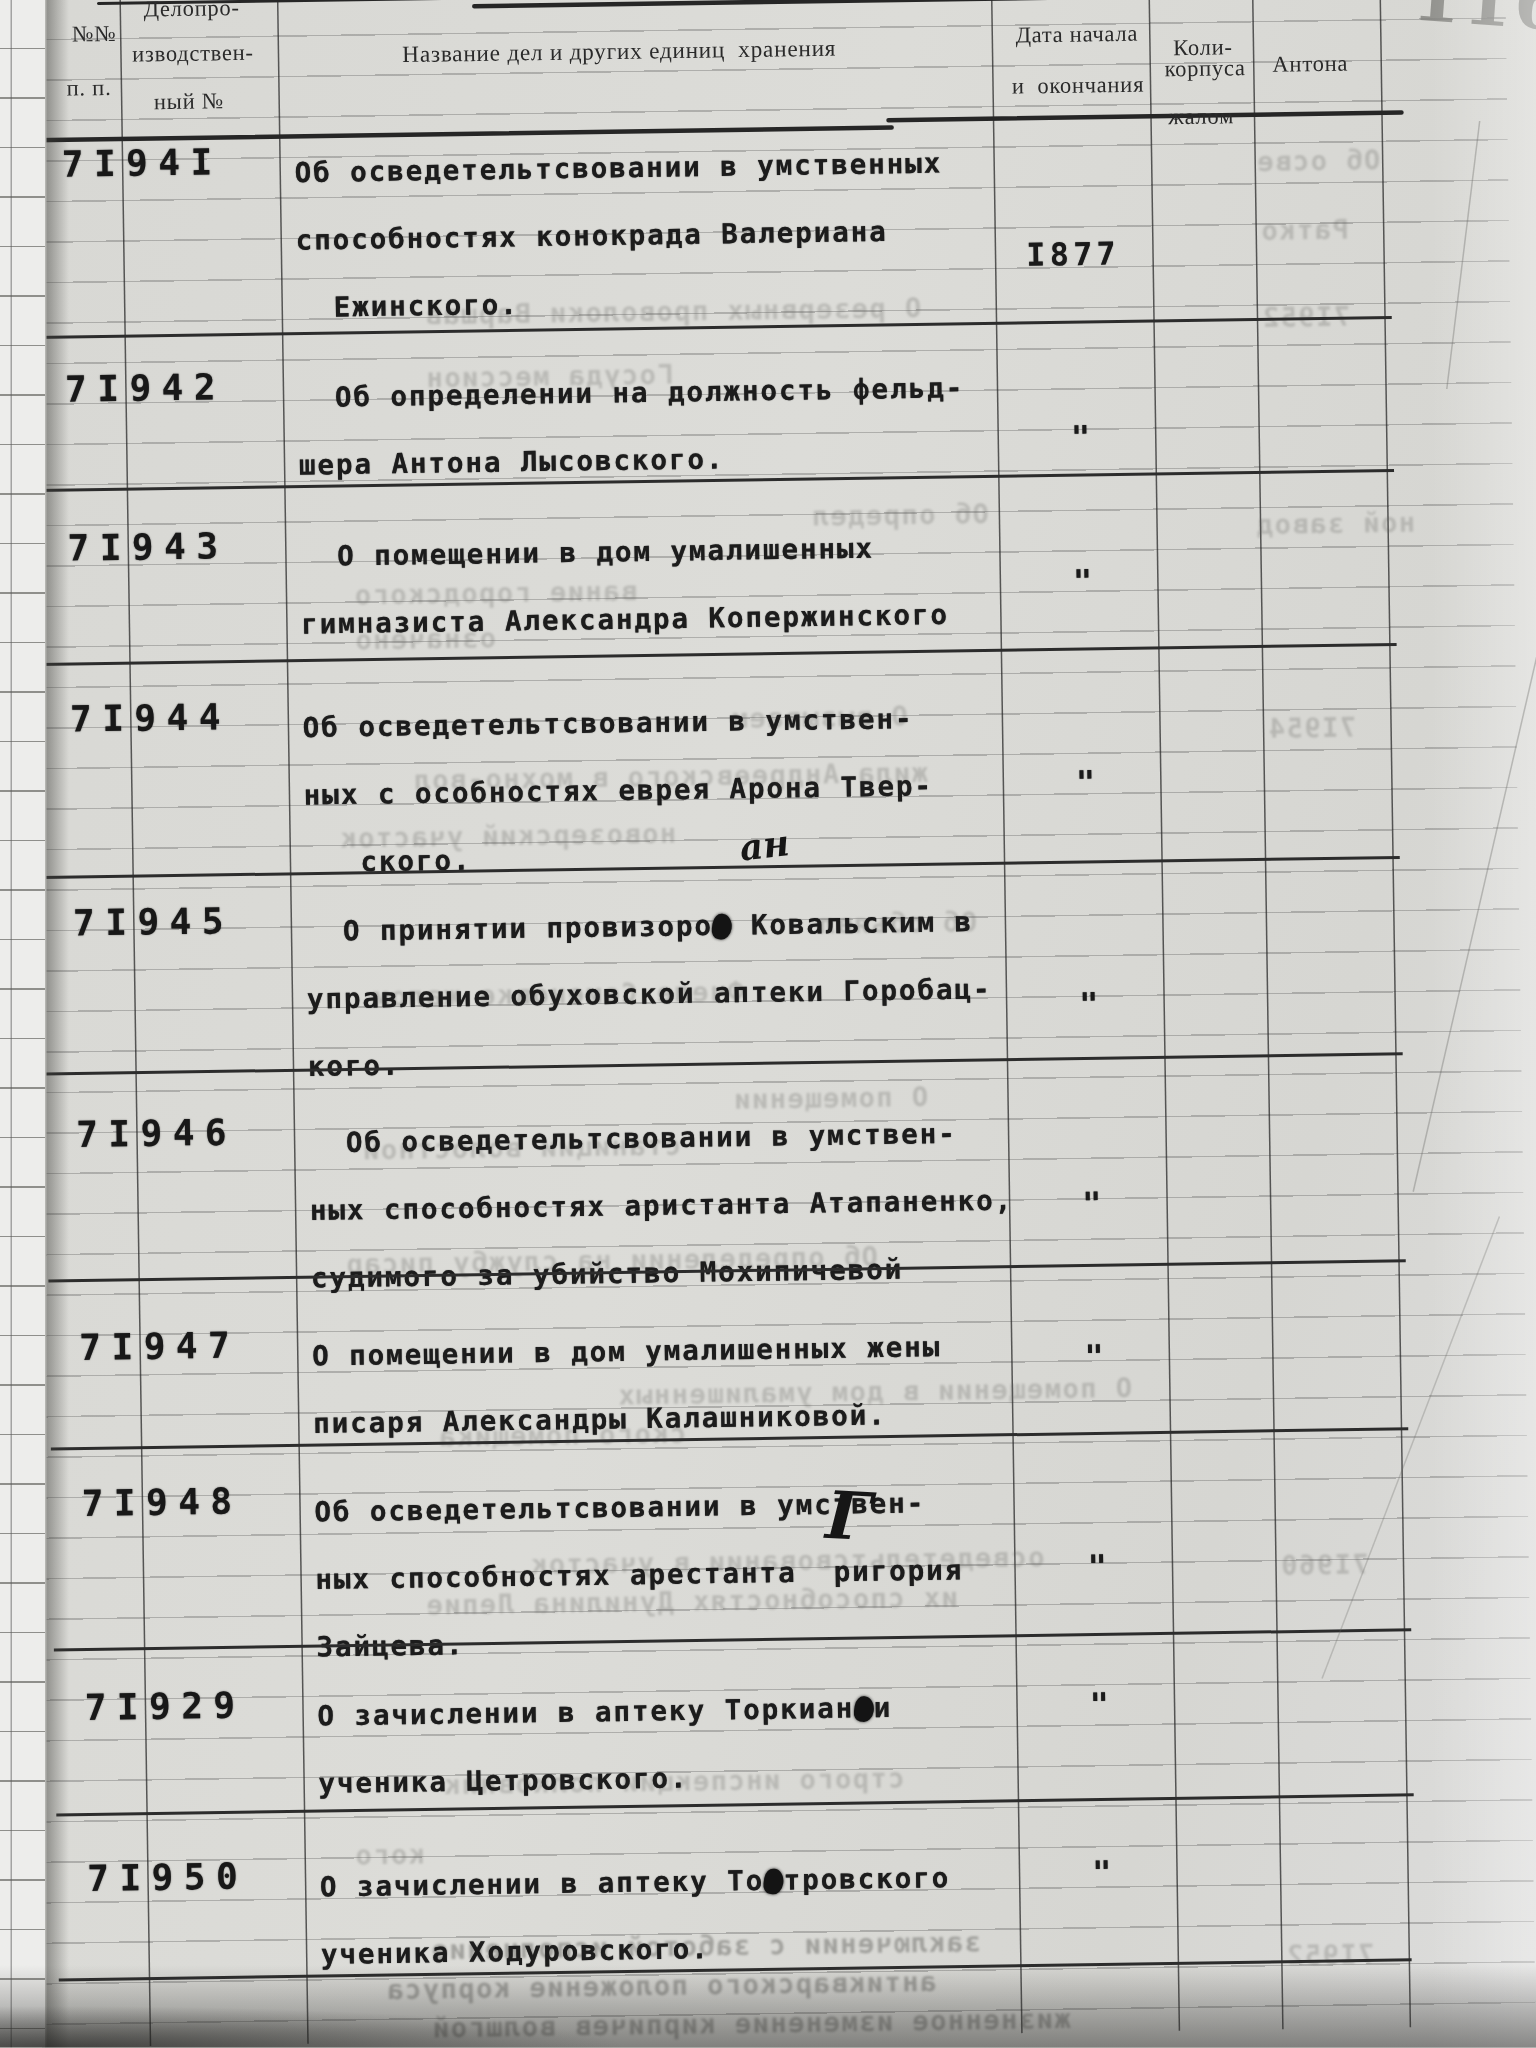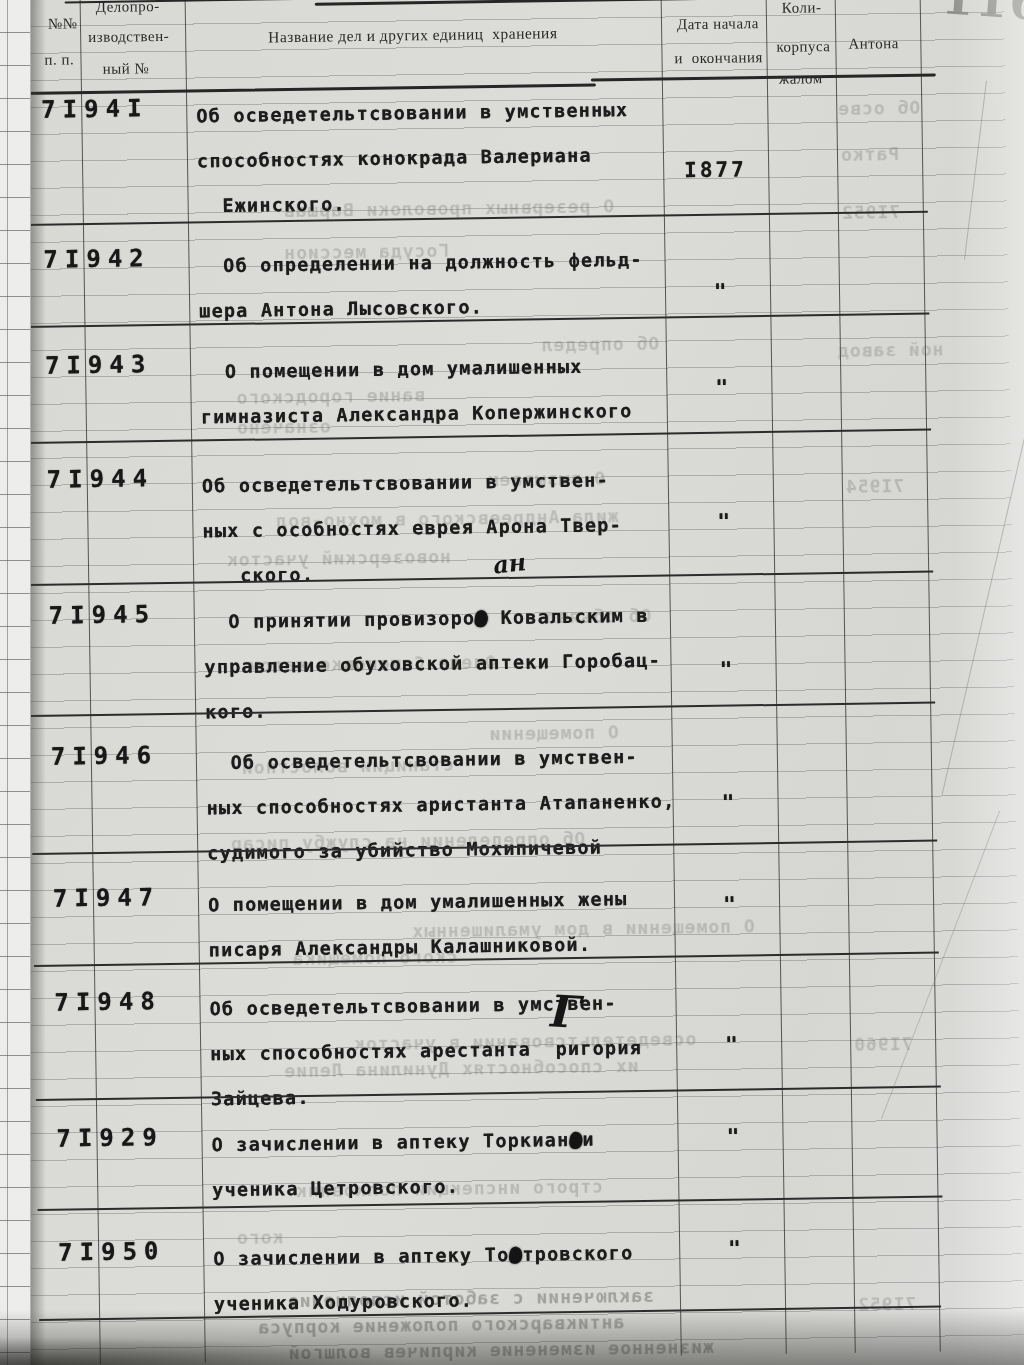--- a/index.html
+++ b/index.html
@@ -82,21 +82,21 @@
       <div class="hline" style="left:610px;top:87px;width:345px"></div>
 
       <div class="hd" style="left:68px;top:16px">№№</div>
       <div class="hd" style="left:64px;top:52px">п. п.</div>
       <div class="hd" style="left:116px;top:0px">Делопро-</div>
       <div class="hd" style="left:108px;top:30px">изводствен-</div>
       <div class="hd" style="left:122px;top:62px">ный №</div>
       <div class="hd" style="left:288px;top:32px;font-size:15.5px">Название дел и других единиц  хранения</div>
       <div class="hd" style="left:697px;top:26px">Дата начала</div>
       <div class="hd" style="left:694px;top:60px">и  окончания</div>
-      <div class="hd" style="left:802px;top:11px">Коли-</div>
+      <div class="hd" style="left:802px;top:36px">Коли-</div>
       <div class="hd" style="left:796px;top:50px">корпуса</div>
       <div class="hd" style="left:798px;top:82px">жалом</div>
       <div class="hd" style="left:868px;top:48px">Антона</div>
 
       <div id="ghosts">
           <div class="ghost" style="left: 856px; top: 110px;">Об осве</div>
           <div class="ghost" style="left: 858px; top: 156px;">Ратко</div>
           <div class="ghost" style="left: 858px; top: 214px;">7I952</div>
           <div class="ghost" style="left: 300px; top: 204px;">О резервных проволоки Варшав</div>
           <div class="ghost" style="left: 300px; top: 246px;">Госуда мессион</div>

